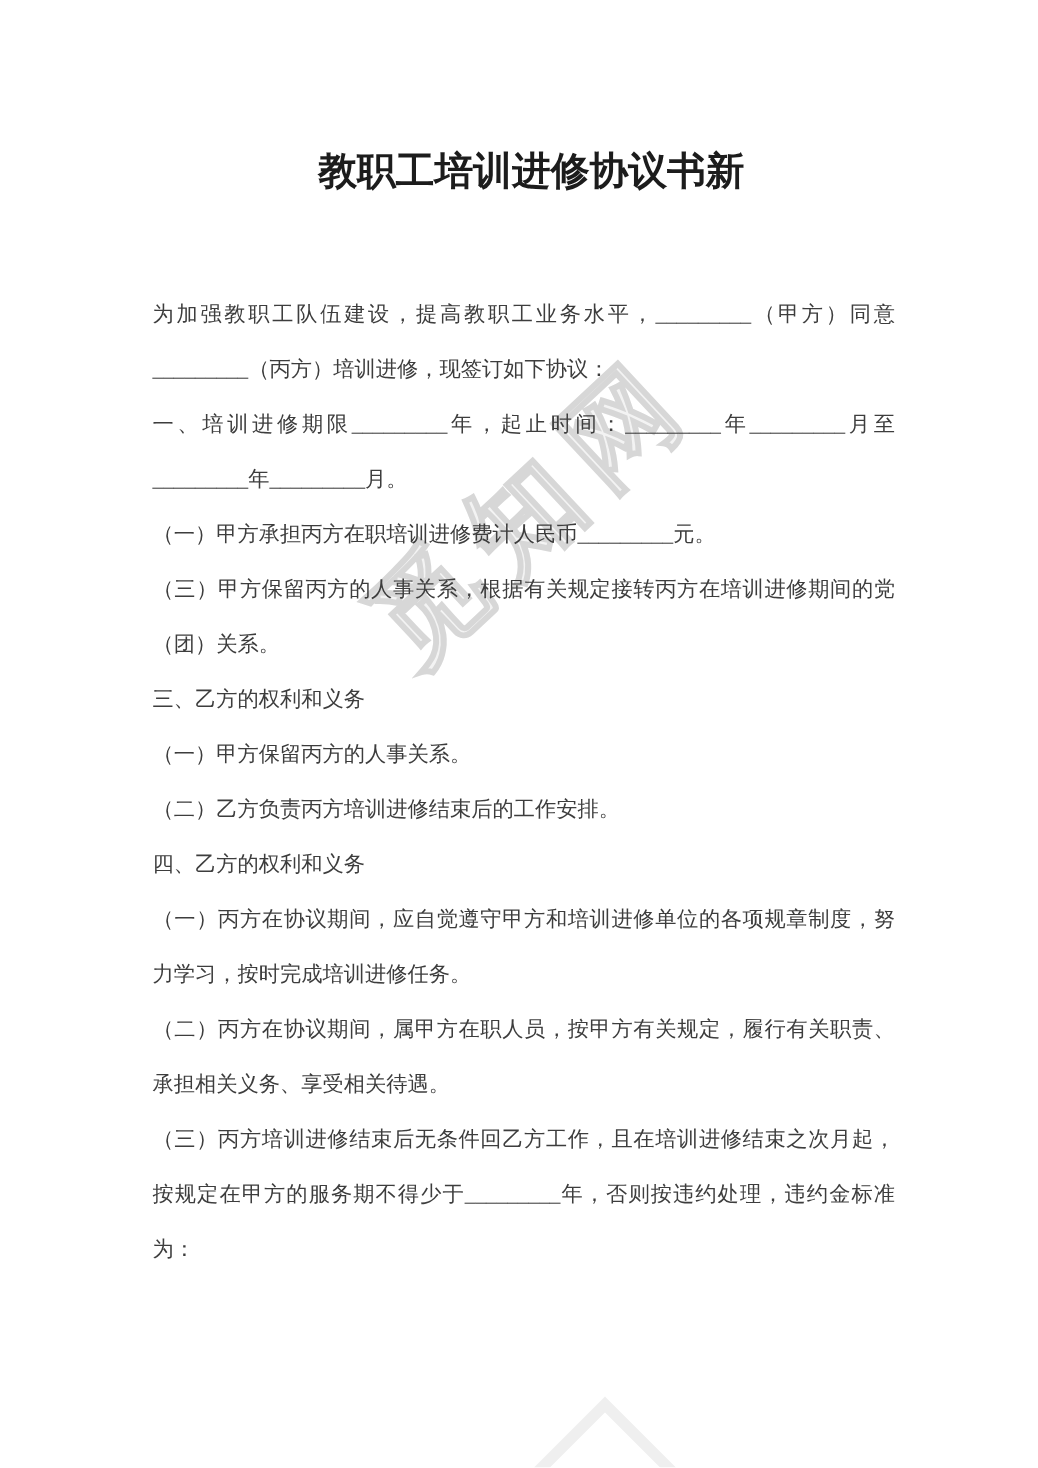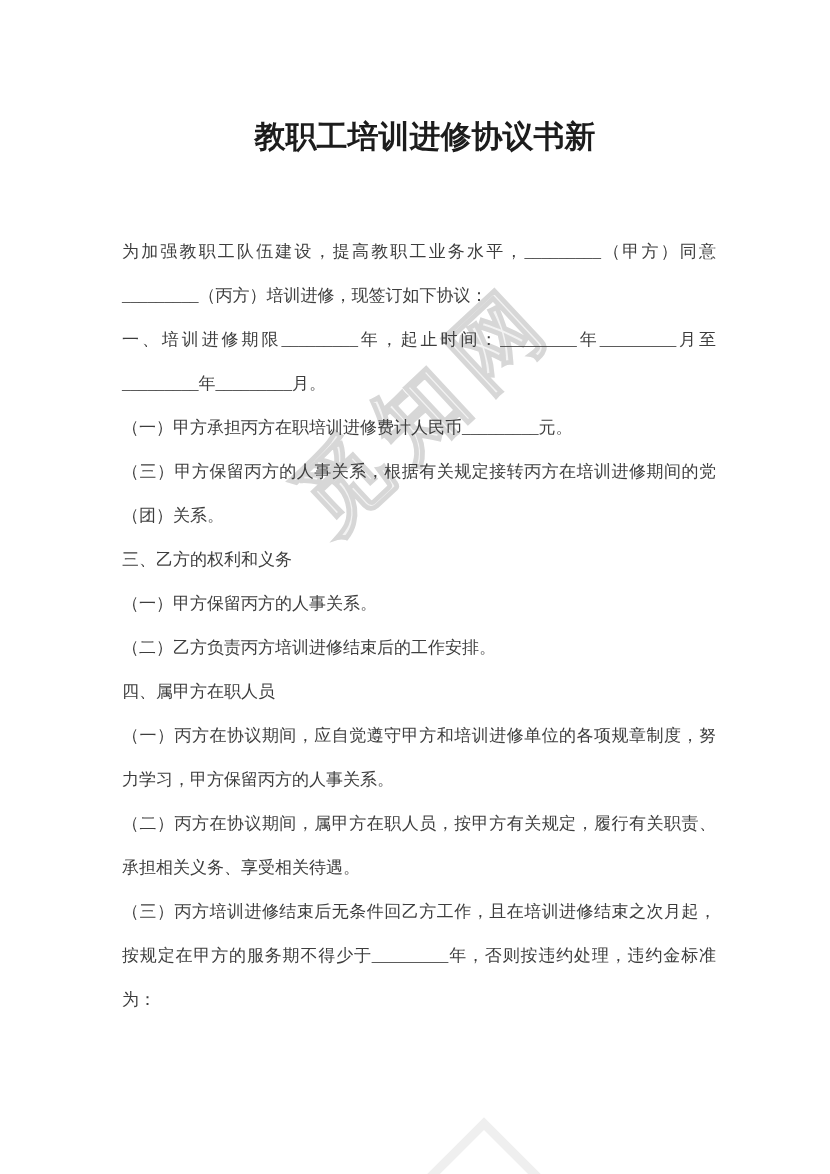--- a/index.html
+++ b/index.html
@@ -84,19 +84,19 @@
   <h1 class="doc-title">教职工培训进修协议书新</h1>
 
   <div class="doc-content" id="doc-content">
       <p>为加强教职工队伍建设，提高教职工业务水平，_________（甲方）同意_________（丙方）培训进修，现签订如下协议：</p>
       <p>一、培训进修期限_________年，起止时间：_________年_________月至_________年_________月。</p>
       <p>（一）甲方承担丙方在职培训进修费计人民币_________元。</p>
       <p>（三）甲方保留丙方的人事关系，根据有关规定接转丙方在培训进修期间的党（团）关系。</p>
       <p>三、乙方的权利和义务</p>
       <p>（一）甲方保留丙方的人事关系。</p>
       <p>（二）乙方负责丙方培训进修结束后的工作安排。</p>
-      <p>四、属甲方在职人员</p>
-      <p>（一）丙方在协议期间，应自觉遵守甲方和培训进修单位的各项规章制度，努力学习，甲方保留丙方的人事关系。</p>
+      <p>四、乙方的权利和义务</p>
+      <p>（一）丙方在协议期间，应自觉遵守甲方和培训进修单位的各项规章制度，努力学习，按时完成培训进修任务。</p>
       <p>（二）丙方在协议期间，属甲方在职人员，按甲方有关规定，履行有关职责、承担相关义务、享受相关待遇。</p>
       <p>（三）丙方培训进修结束后无条件回乙方工作，且在培训进修结束之次月起，按规定在甲方的服务期不得少于_________年，否则按违约处理，违约金标准为：</p>
     </div>
 
 </div>
 
 </body></html>

